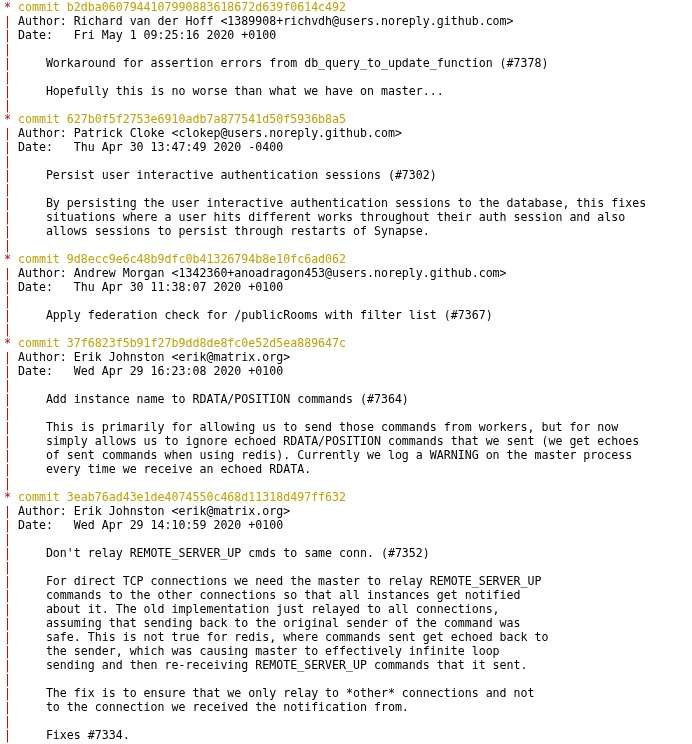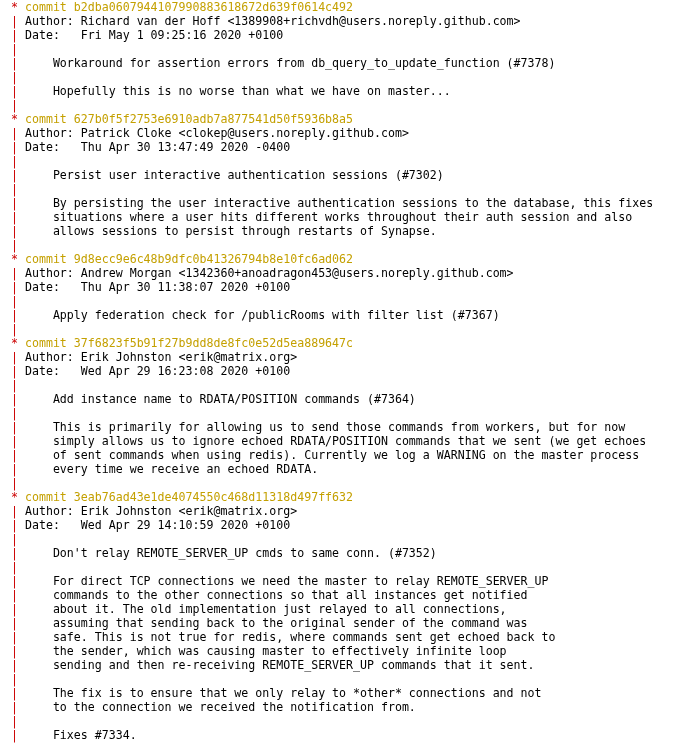--- a/index.html
+++ b/index.html
@@ -15,21 +15,20 @@
   .term {
     font-family: "DejaVu Sans Mono", "Liberation Mono", monospace;
     font-size: 11.6px;
     line-height: 14px;
     white-space: pre;
     color: #000000;
     padding-left: 4px;
   }
   .line {
     height: 14px;
-    margin-left: 7px;
   }
   .graph {
     color: #cc0000;
   }
   .hash {
     color: #c4a000;
   }
 </style>
 </head>
 <body>

